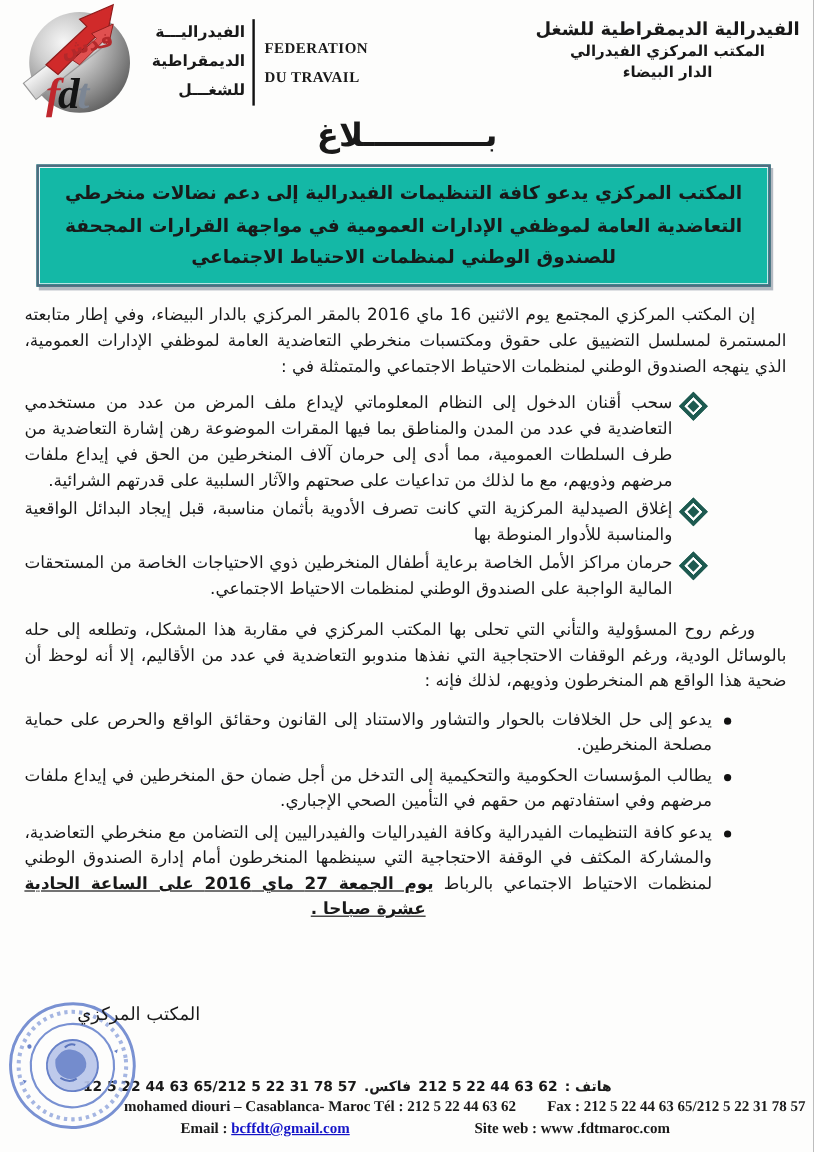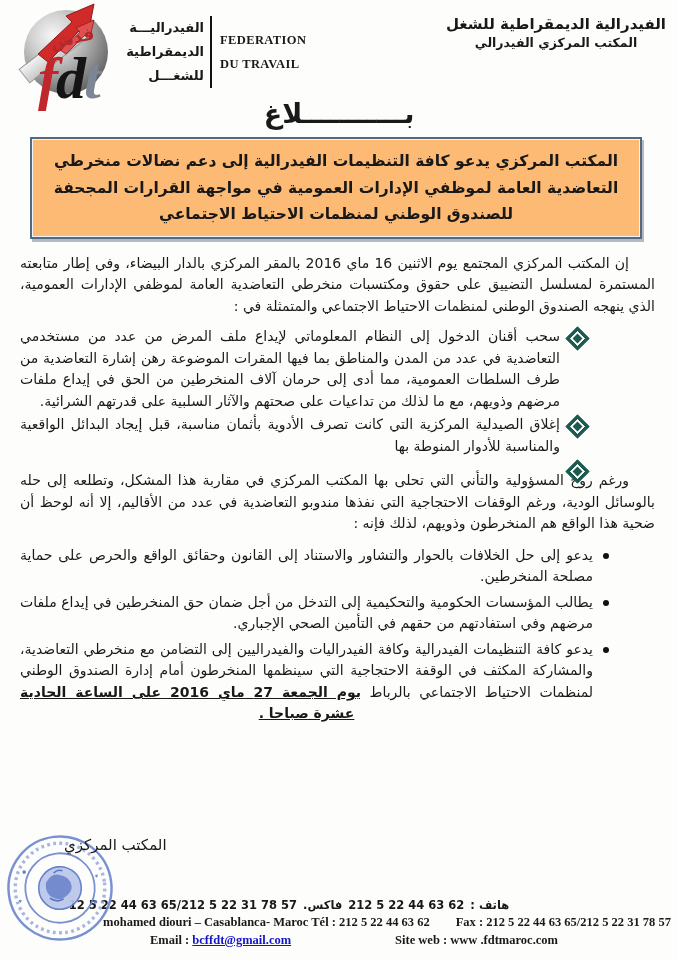--- a/index.html
+++ b/index.html
@@ -13,35 +13,35 @@
   .hdr-right{text-align:center;font-weight:bold;margin-top:4px;}
   .hdr-right .l1{font-size:15px;line-height:20px;}
   .hdr-right .l2,.hdr-right .l3{font-size:12.5px;line-height:17px;}
   .logo-wrap{display:flex;direction:ltr;align-items:center;gap:10px;margin-left:14px;}
   .globe{width:84px;height:84px;border-radius:50%;position:relative;flex:0 0 auto;
     background:radial-gradient(circle at 34% 30%,#f6f6f6 0%,#cfcfcf 28%,#969696 55%,#5a5a5a 82%,#3c3c3c 100%);}
   .band{position:absolute;left:-8px;top:34px;width:74px;height:16px;background:linear-gradient(#f3f3f3,#c9c9c9);
     transform:rotate(-38deg);border:1px solid #9a9a9a;}
   .arrow-svg{position:absolute;left:-4px;top:-18px;}
   .fdt{position:absolute;left:14px;bottom:-6px;font-family:"Liberation Serif",serif;
-    font-weight:bold;font-size:60px;line-height:44px;font-style:italic;letter-spacing:-2px;}
+    font-weight:bold;font-size:36px;line-height:44px;font-style:italic;letter-spacing:-2px;}
   .fdt .f{color:#c0272d;}
   .fdt .d{color:#141414;}
   .fdt .t{color:#7c8694;}
   .callig{position:absolute;left:26px;top:18px;color:#b3292b;font-weight:bold;font-size:17px;
     transform:rotate(-14deg);font-family:"DejaVu Sans",sans-serif;}
   .org-cols{display:flex;align-items:center;}
   .ar-col{direction:rtl;text-align:right;font-weight:bold;font-size:13px;line-height:24px;min-width:86px;}
   .vbar{width:2px;height:72px;background:#111;margin:0 8px 0 6px;}
   .fr-col{direction:ltr;font-family:"Liberation Serif",serif;font-weight:bold;font-size:12.5px;
     line-height:24px;letter-spacing:.4px;}
   
   .doc-title{text-align:center;font-size:27px;font-weight:bold;margin:4px 0 2px;}
   
-  .notice-box{margin:8px 36px 0 30px;background:#fdba74;border:2px solid #54687e;
+  .notice-box{margin:8px 36px 0 30px;background:#14b8a6;border:2px solid #54687e;
     box-shadow:2px 3px 0 rgba(90,105,125,.45), inset 0 0 0 1px #eef3f9;
     padding:9px 12px;text-align:center;font-weight:bold;font-size:15.5px;line-height:1.72;}
   
   .content{padding:0 23px 0 20px;font-size:14px;line-height:21.5px;text-align:justify;}
   .p1{margin:14px 0 0;text-indent:26px;}
   .p2{margin:13px 0 0;text-indent:26px;}
   ul{list-style:none;margin:0;}
   .dlist{padding:0 95px 0 0;margin-top:9px;}
   .dlist li{position:relative;margin-bottom:2px;}
   .dia{position:absolute;right:-26px;top:4px;width:11px;height:11px;transform:rotate(45deg);
@@ -69,20 +69,21 @@
 </head>
 <body>
 
 <div class="page">
 
   <div class="hdr">
 
     <div class="hdr-right">
       <div class="l1">الفيدرالية الديمقراطية للشغل</div>
       <div class="l2">المكتب المركزي الفيدرالي</div>
+      <div class="l3">الدار البيضاء</div>
     </div>
 
     <div class="logo-wrap">
       <div class="globe">
         <div class="band"></div>
         <svg class="arrow-svg" width="96" height="96" viewBox="0 0 96 96">
           <path d="M18 62 L52 30 L46 24 L74 12 L68 42 L62 36 L28 70 Z" fill="#d02a2a" stroke="#8e1b1b" stroke-width="1"></path>
           <path d="M40 58 L60 40 L56 36 L74 28 L70 46 L66 42 L46 62 Z" fill="#e05050" stroke="#8e1b1b" stroke-width="0.8"></path>
         </svg>
         <div class="callig">فدش</div>
@@ -115,20 +116,21 @@
       <li>
         <span class="dia"></span>
         <span>سحب أقنان الدخول إلى النظام المعلوماتي لإيداع ملف المرض من عدد من مستخدمي التعاضدية في عدد من المدن والمناطق بما فيها المقرات الموضوعة رهن إشارة التعاضدية من طرف السلطات العمومية، مما أدى إلى حرمان آلاف المنخرطين من الحق في إيداع ملفات مرضهم وذويهم، مع ما لذلك من تداعيات على صحتهم والآثار السلبية على قدرتهم الشرائية.</span>
       </li>
       <li>
         <span class="dia"></span>
         <span>إغلاق الصيدلية المركزية التي كانت تصرف الأدوية بأثمان مناسبة، قبل إيجاد البدائل الواقعية والمناسبة للأدوار المنوطة بها</span>
       </li>
       <li>
         <span class="dia"></span>
+        <span>حرمان مراكز الأمل الخاصة برعاية أطفال المنخرطين ذوي الاحتياجات الخاصة من المستحقات المالية الواجبة على الصندوق الوطني لمنظمات الاحتياط الاجتماعي.</span>
       </li>
     </ul>
 
     <p class="p2">ورغم روح المسؤولية والتأني التي تحلى بها المكتب المركزي في مقاربة هذا المشكل، وتطلعه إلى حله بالوسائل الودية، ورغم الوقفات الاحتجاجية التي نفذها مندوبو التعاضدية في عدد من الأقاليم، إلا أنه لوحظ أن ضحية هذا الواقع هم المنخرطون وذويهم، لذلك فإنه :</p>
 
     <ul class="rlist">
       <li>
         <span class="dot"></span>
         <span>يدعو إلى حل الخلافات بالحوار والتشاور والاستناد إلى القانون وحقائق الواقع والحرص على حماية مصلحة المنخرطين.</span>
       </li>

